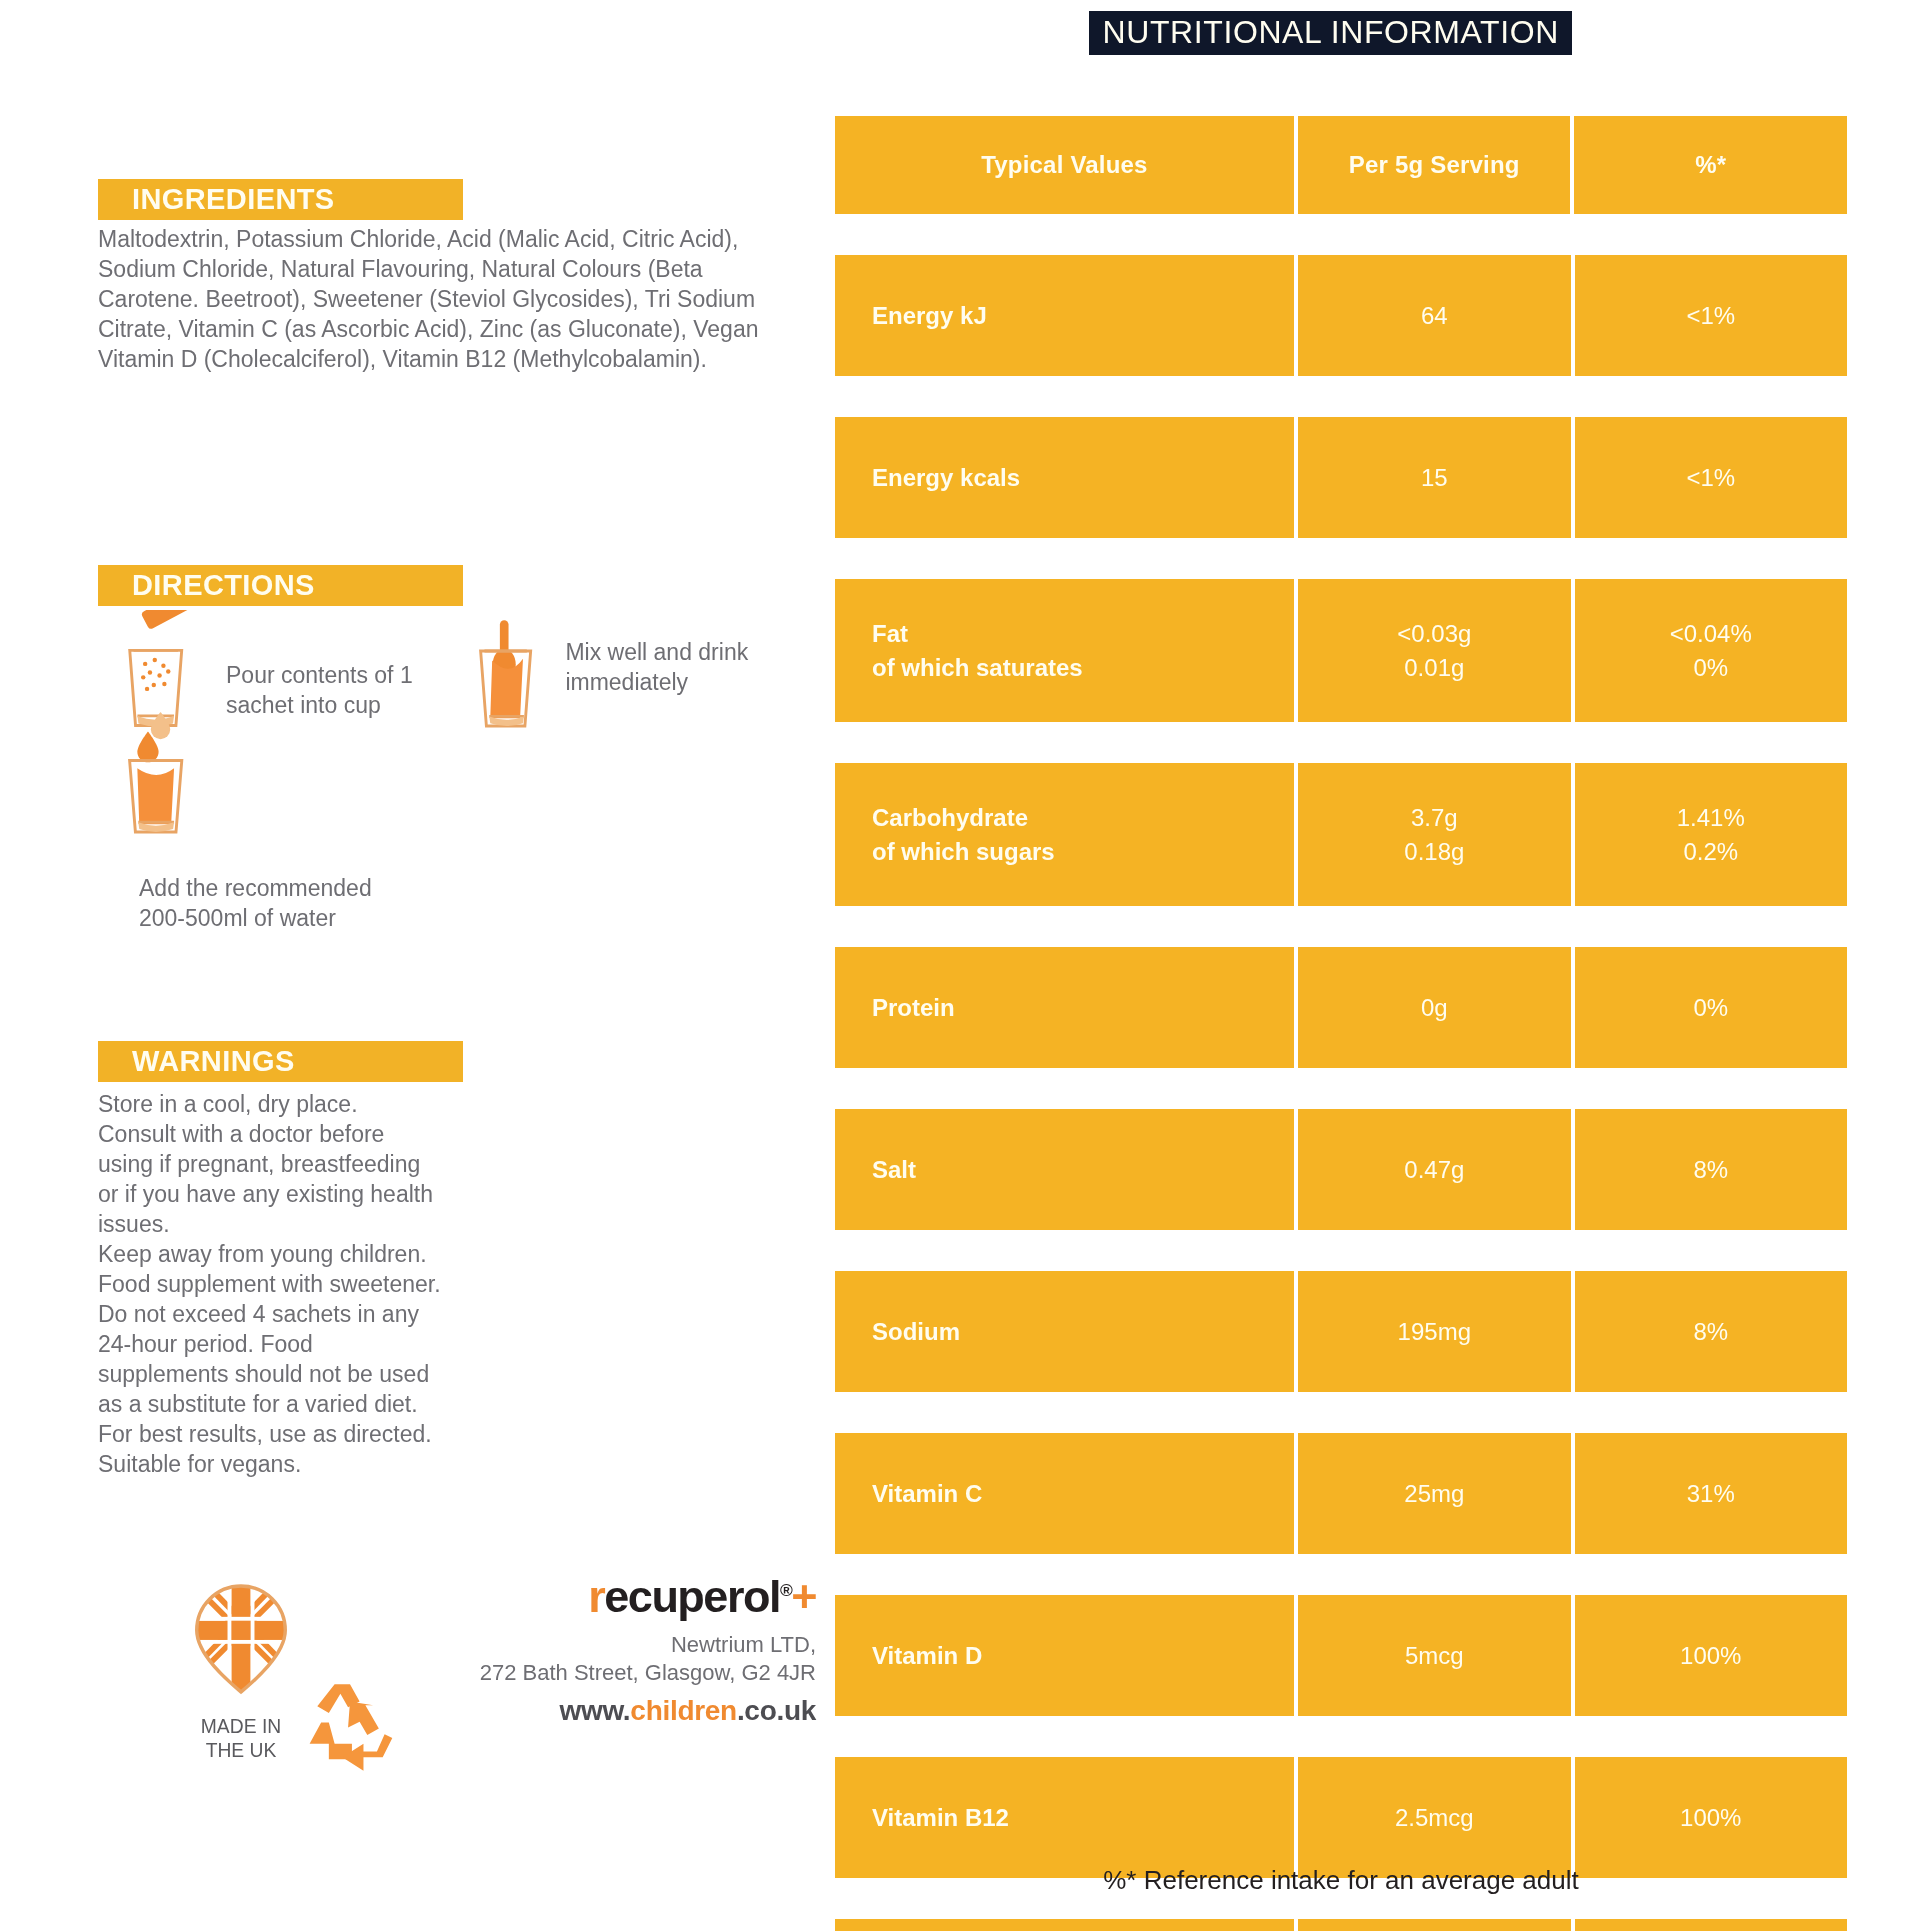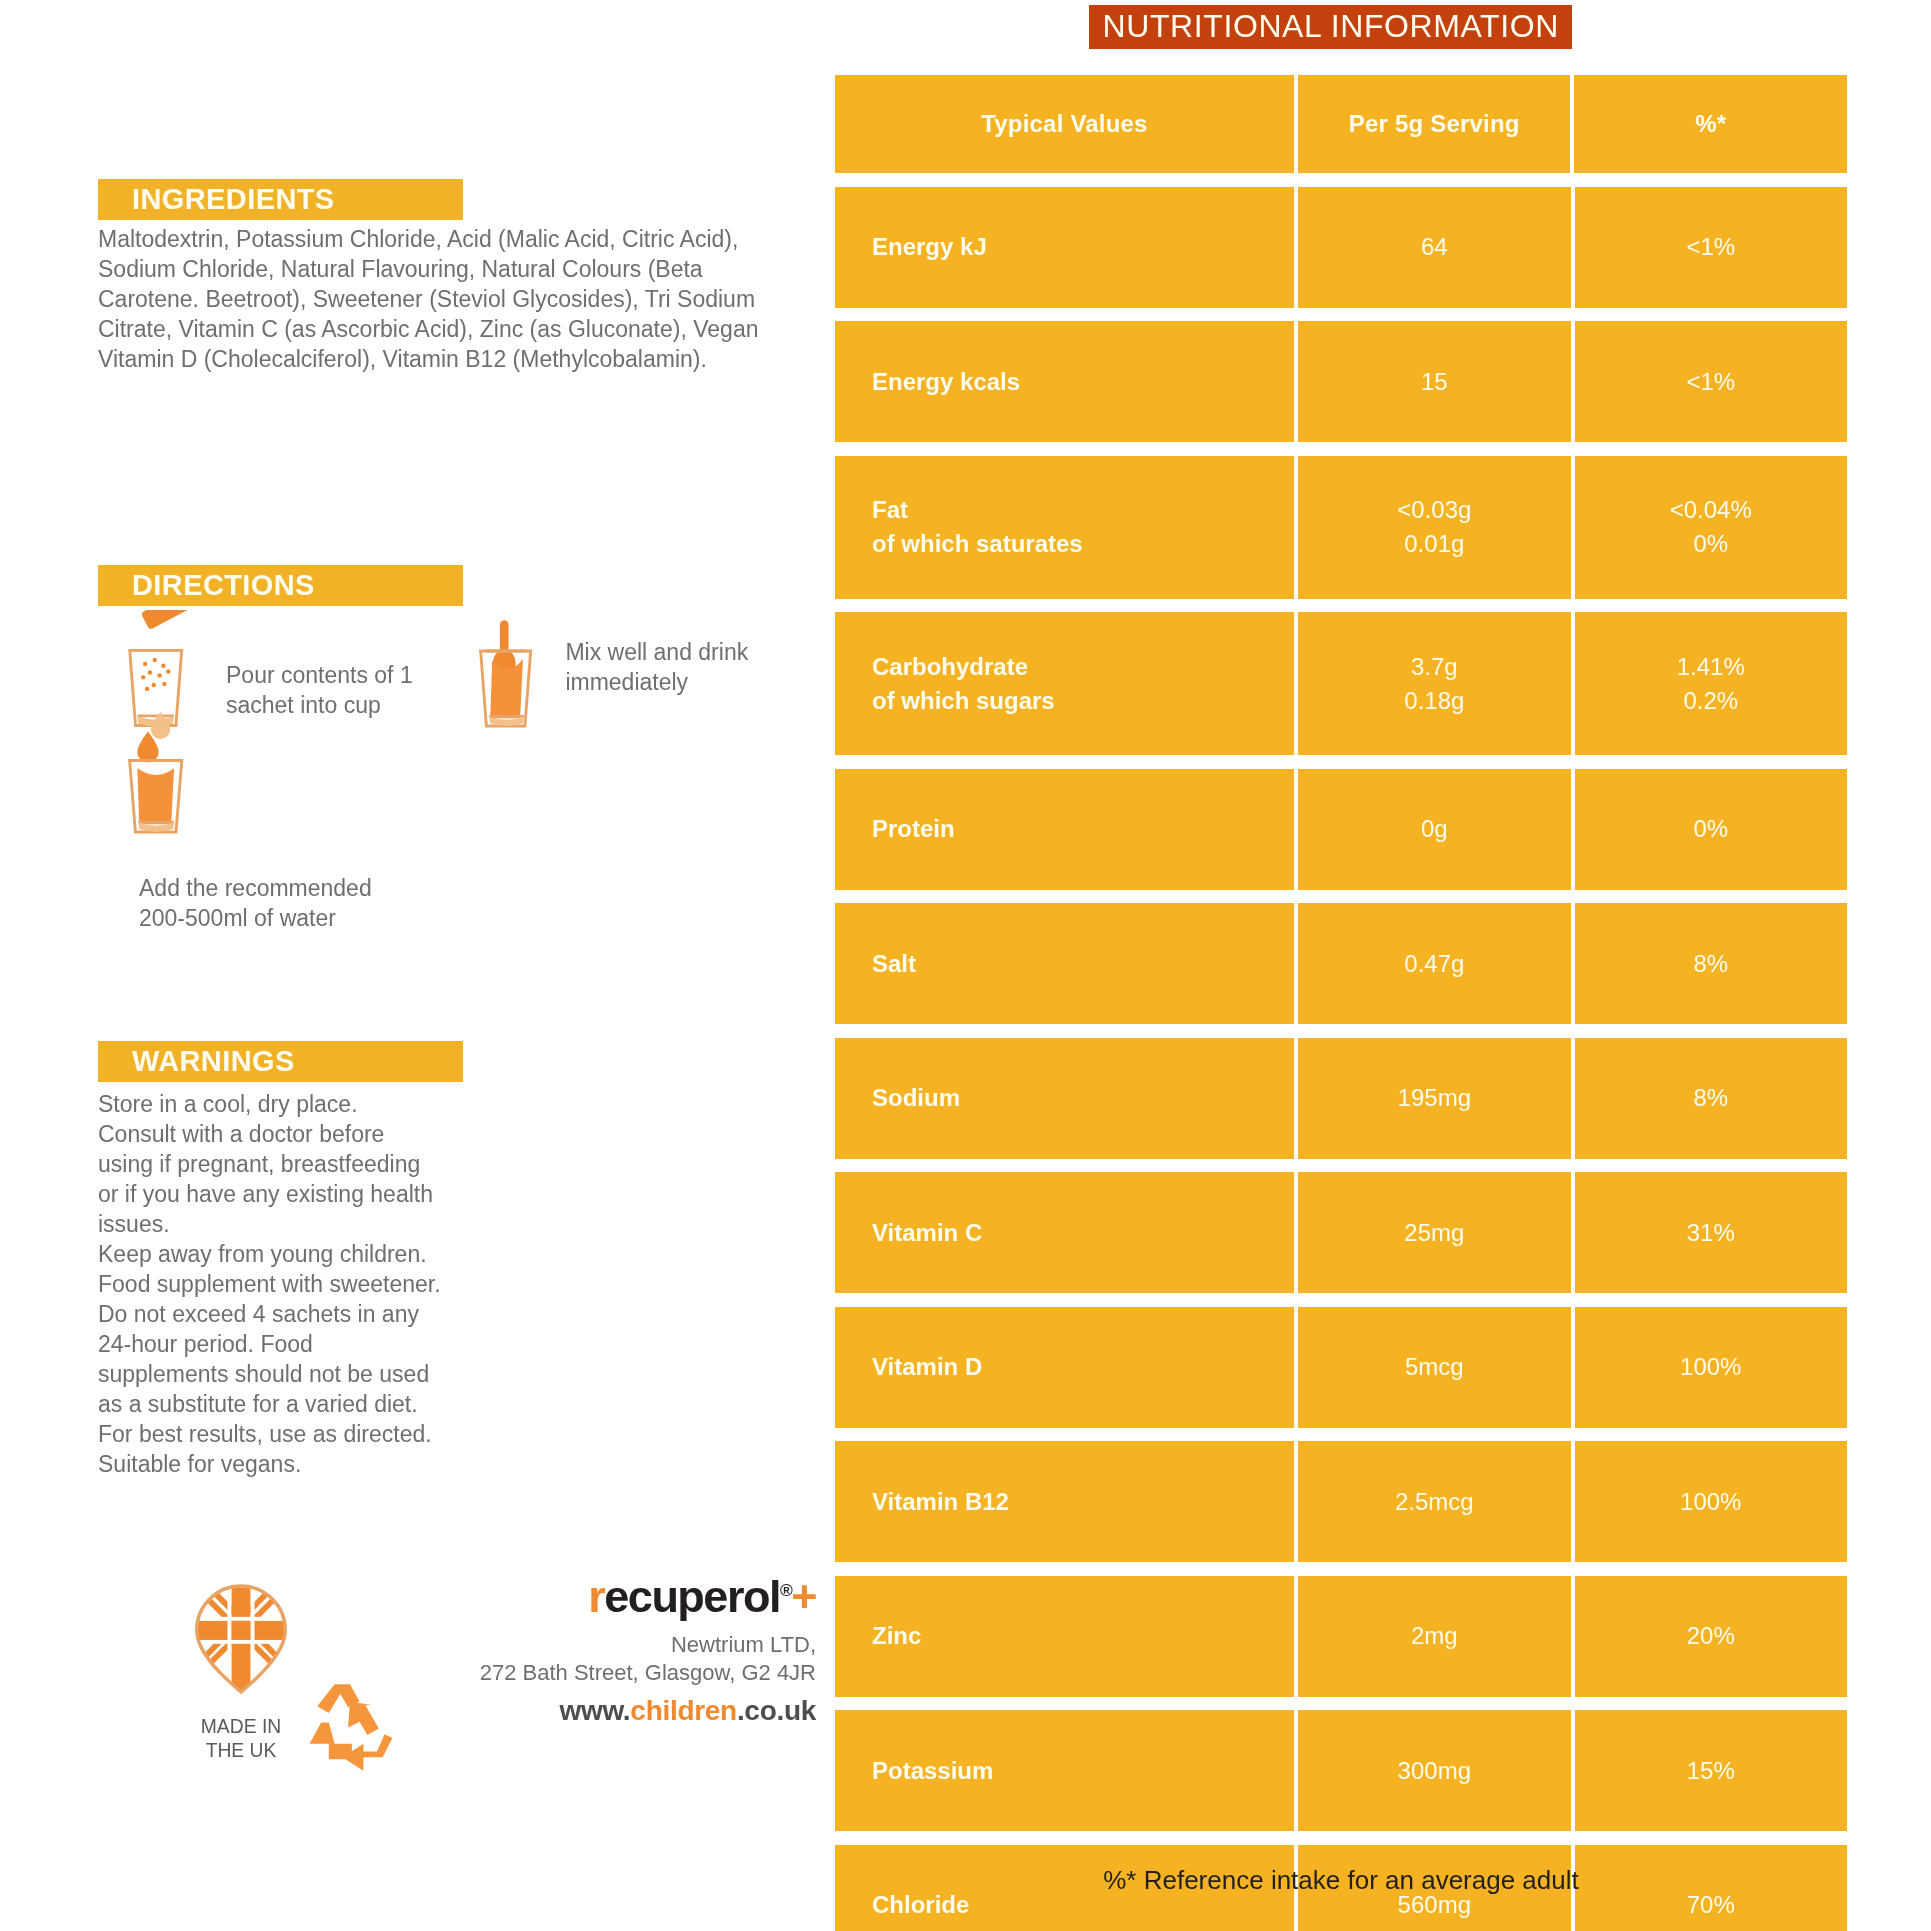--- a/index.html
+++ b/index.html
@@ -137,22 +137,22 @@
     font-weight: 700;
     color: #4D4D52;
     letter-spacing: -0.3px;
   }
   #brand-url .url-mid { color: #F08A30; }
 
   
   #nutri-title-bar {
     position: absolute;
     left: 1089px;
-    top: 5px;
-    background: #c2410c;
+    top: 11px;
+    background: #0f172a;
     padding: 4.8px 13.5px 7.7px 13.5px;
     text-align: center;
   }
   #nutri-title {
     color: #FFFDF0;
     font-size: 32px;
     font-weight: 500;
     letter-spacing: 0.6px;
     line-height: 1;
   }
@@ -161,20 +161,21 @@
     position: absolute;
     left: 835px;
     top: 75px;
     width: 1012px;
   }
 
   .nrow {
     display: flex;
     gap: 4px;
     margin-bottom: 13.5px;
+    margin-top: 41px;
   }
   .cell {
     background: #F5B324;
     display: flex;
     align-items: center;
   }
   .c-label  { width: 463px; padding-left: 37px; }
   .c-value  { width: 275px; justify-content: center; }
   .c-pct    { width: 275px; justify-content: center; }
 

